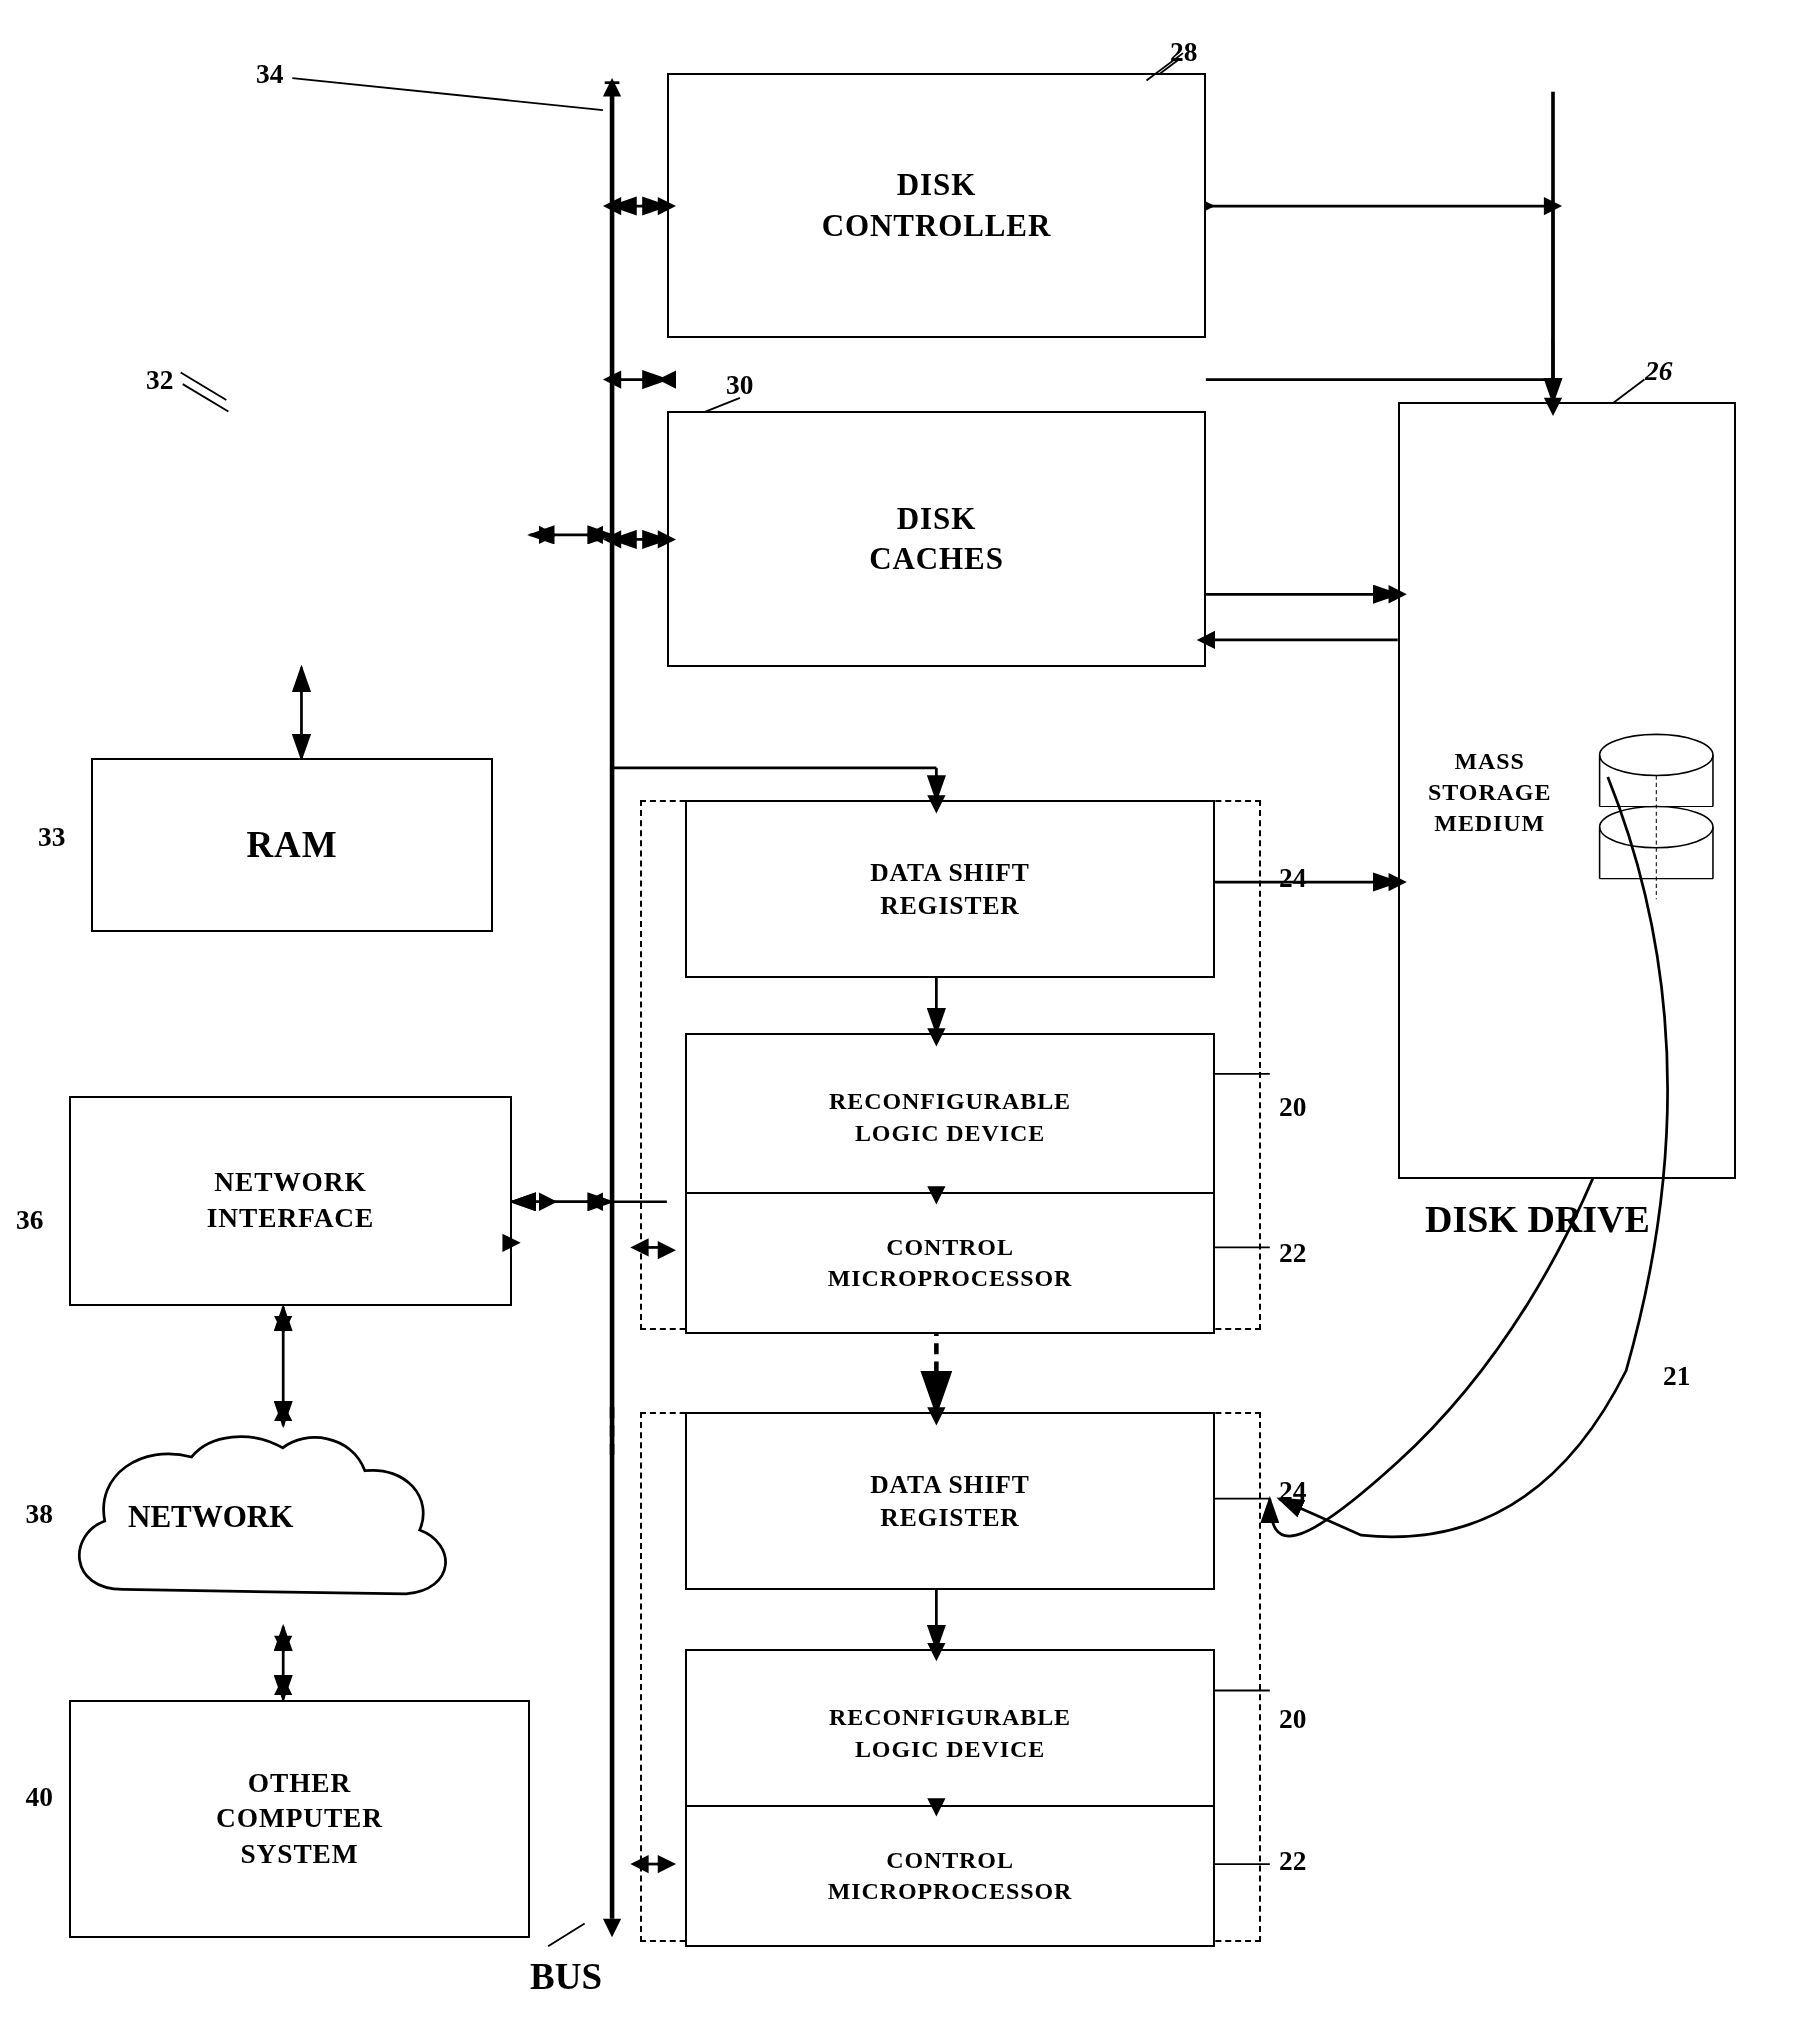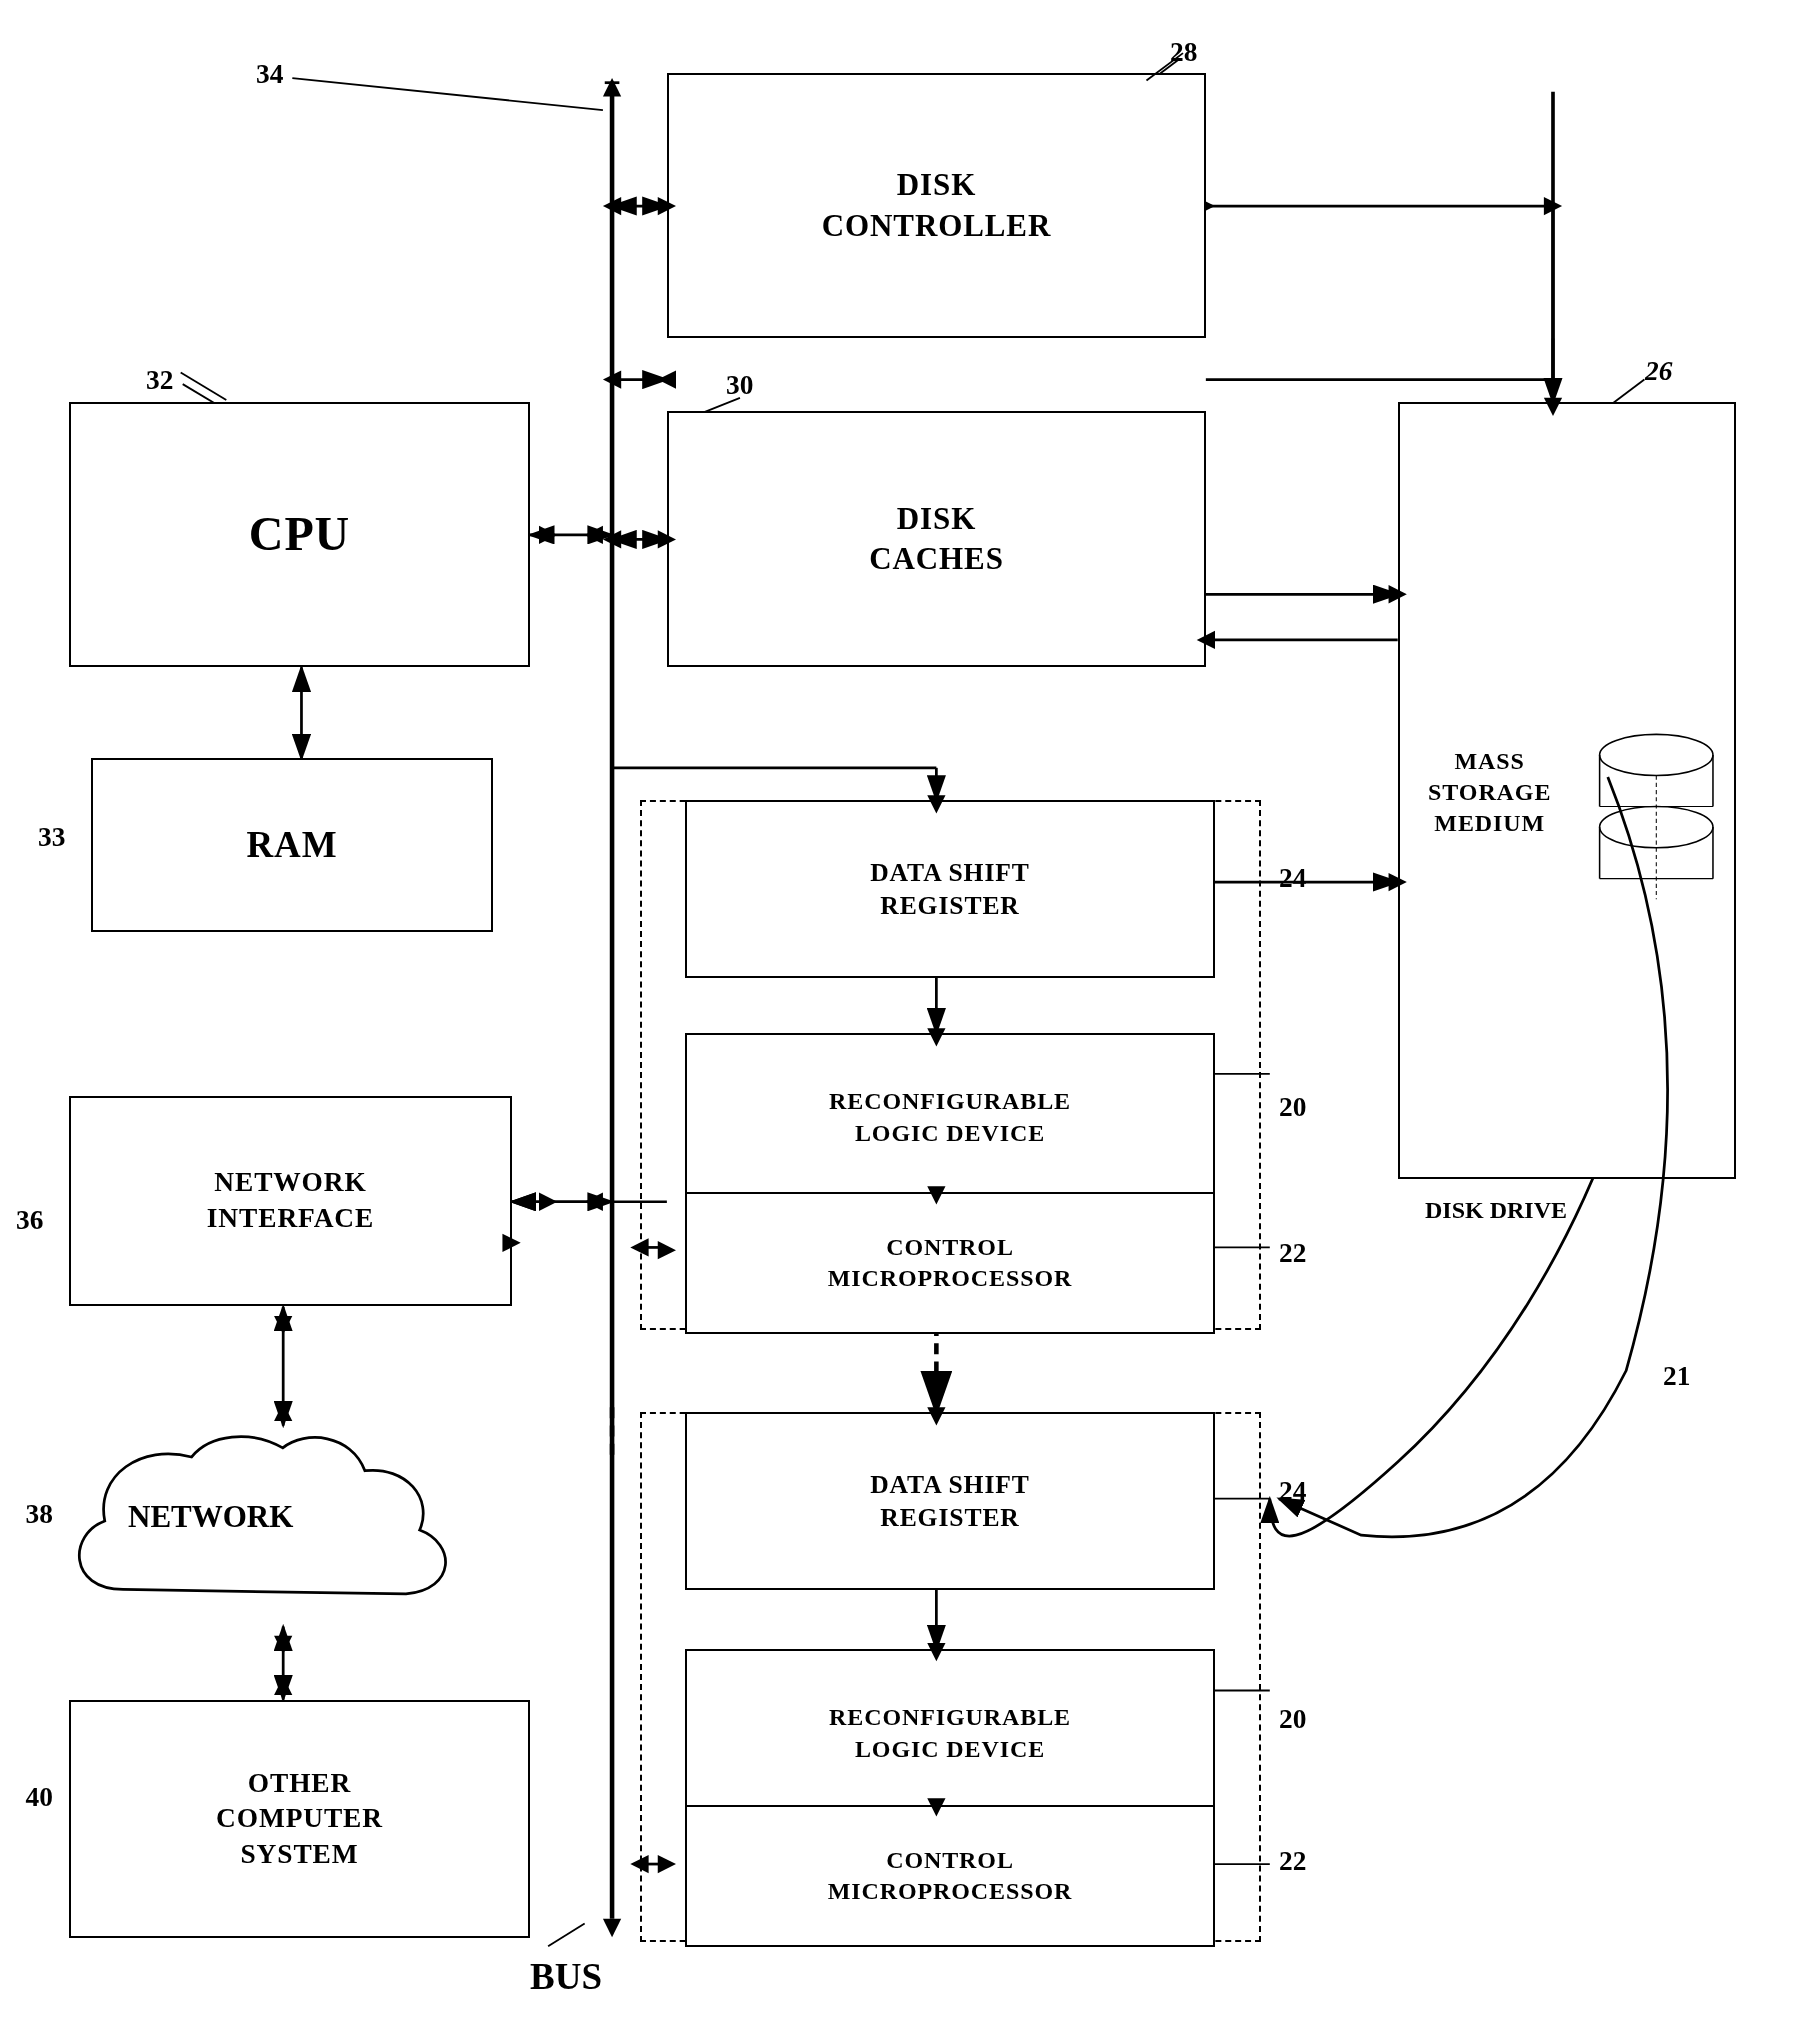--- a/index.html
+++ b/index.html
@@ -160,23 +160,20 @@
   <div class="box" style="left:667px; top:73px; width:539px; height:265px; font-size:31px;">
     <span style="white-space:pre-line;">DISK
 CONTROLLER</span>
   </div>
 
   <div class="ref-num" style="left:1170px; top:37px;">28</div>
   <svg style="position:absolute;left:0;top:0;width:1817px;height:183px;pointer-events:none;" viewBox="0 0 1989 200" width="1817" height="183">
     <line x1="1295" y1="58" x2="1255" y2="88" stroke="#000" stroke-width="2"></line>
   </svg>
 
-  <div class="box" style="left:69px; top:402px; width:461px; height:265px; font-size:48px;">
-    <span>CPU</span>
-  </div>
 
   <div class="ref-num" style="left:146px; top:365px;">32</div>
   <svg style="position:absolute;left:0;top:347px;width:365px;height:73px;pointer-events:none;" viewBox="0 0 400 80" width="365" height="73">
     <line x1="198" y1="28" x2="248" y2="58" stroke="#000" stroke-width="2"></line>
   </svg>
 
   <div class="box" style="left:667px; top:411px; width:539px; height:256px; font-size:31px;">
     <span style="white-space:pre-line;">DISK
 CACHES</span>
   </div>
@@ -202,21 +199,21 @@
       <line x1="40" y1="220" x2="40" y2="320" stroke="#000" stroke-width="3"></line>
       <line x1="260" y1="220" x2="260" y2="320" stroke="#000" stroke-width="3"></line>
       <line x1="40" y1="320" x2="260" y2="320" stroke="#000" stroke-width="2"></line>
 
       <line x1="150" y1="120" x2="150" y2="360" stroke="#000" stroke-width="2" stroke-dasharray="8,6"></line>
     </svg>
   </div>
 
   <div class="ref-num" style="left:1645px; top:356px;font-style:italic;">26</div>
 
-  <div class="label" style="left:1425px; top:1197px; font-size:24px; font-weight:bold; text-align:center;">
+  <div class="label" style="left:1425px; top:1197px; font-size:38px; font-weight:bold; text-align:center;">
     <span>DISK
 DRIVE</span>
   </div>
 
   <div class="box" style="left:69px; top:1096px; width:443px; height:210px; font-size:27.4px;">
     <span style="white-space:pre-line;">NETWORK
 INTERFACE</span>
   </div>
 
   <div class="ref-num" style="left:16px; top:1160px;margin-top:45px;">36</div>

